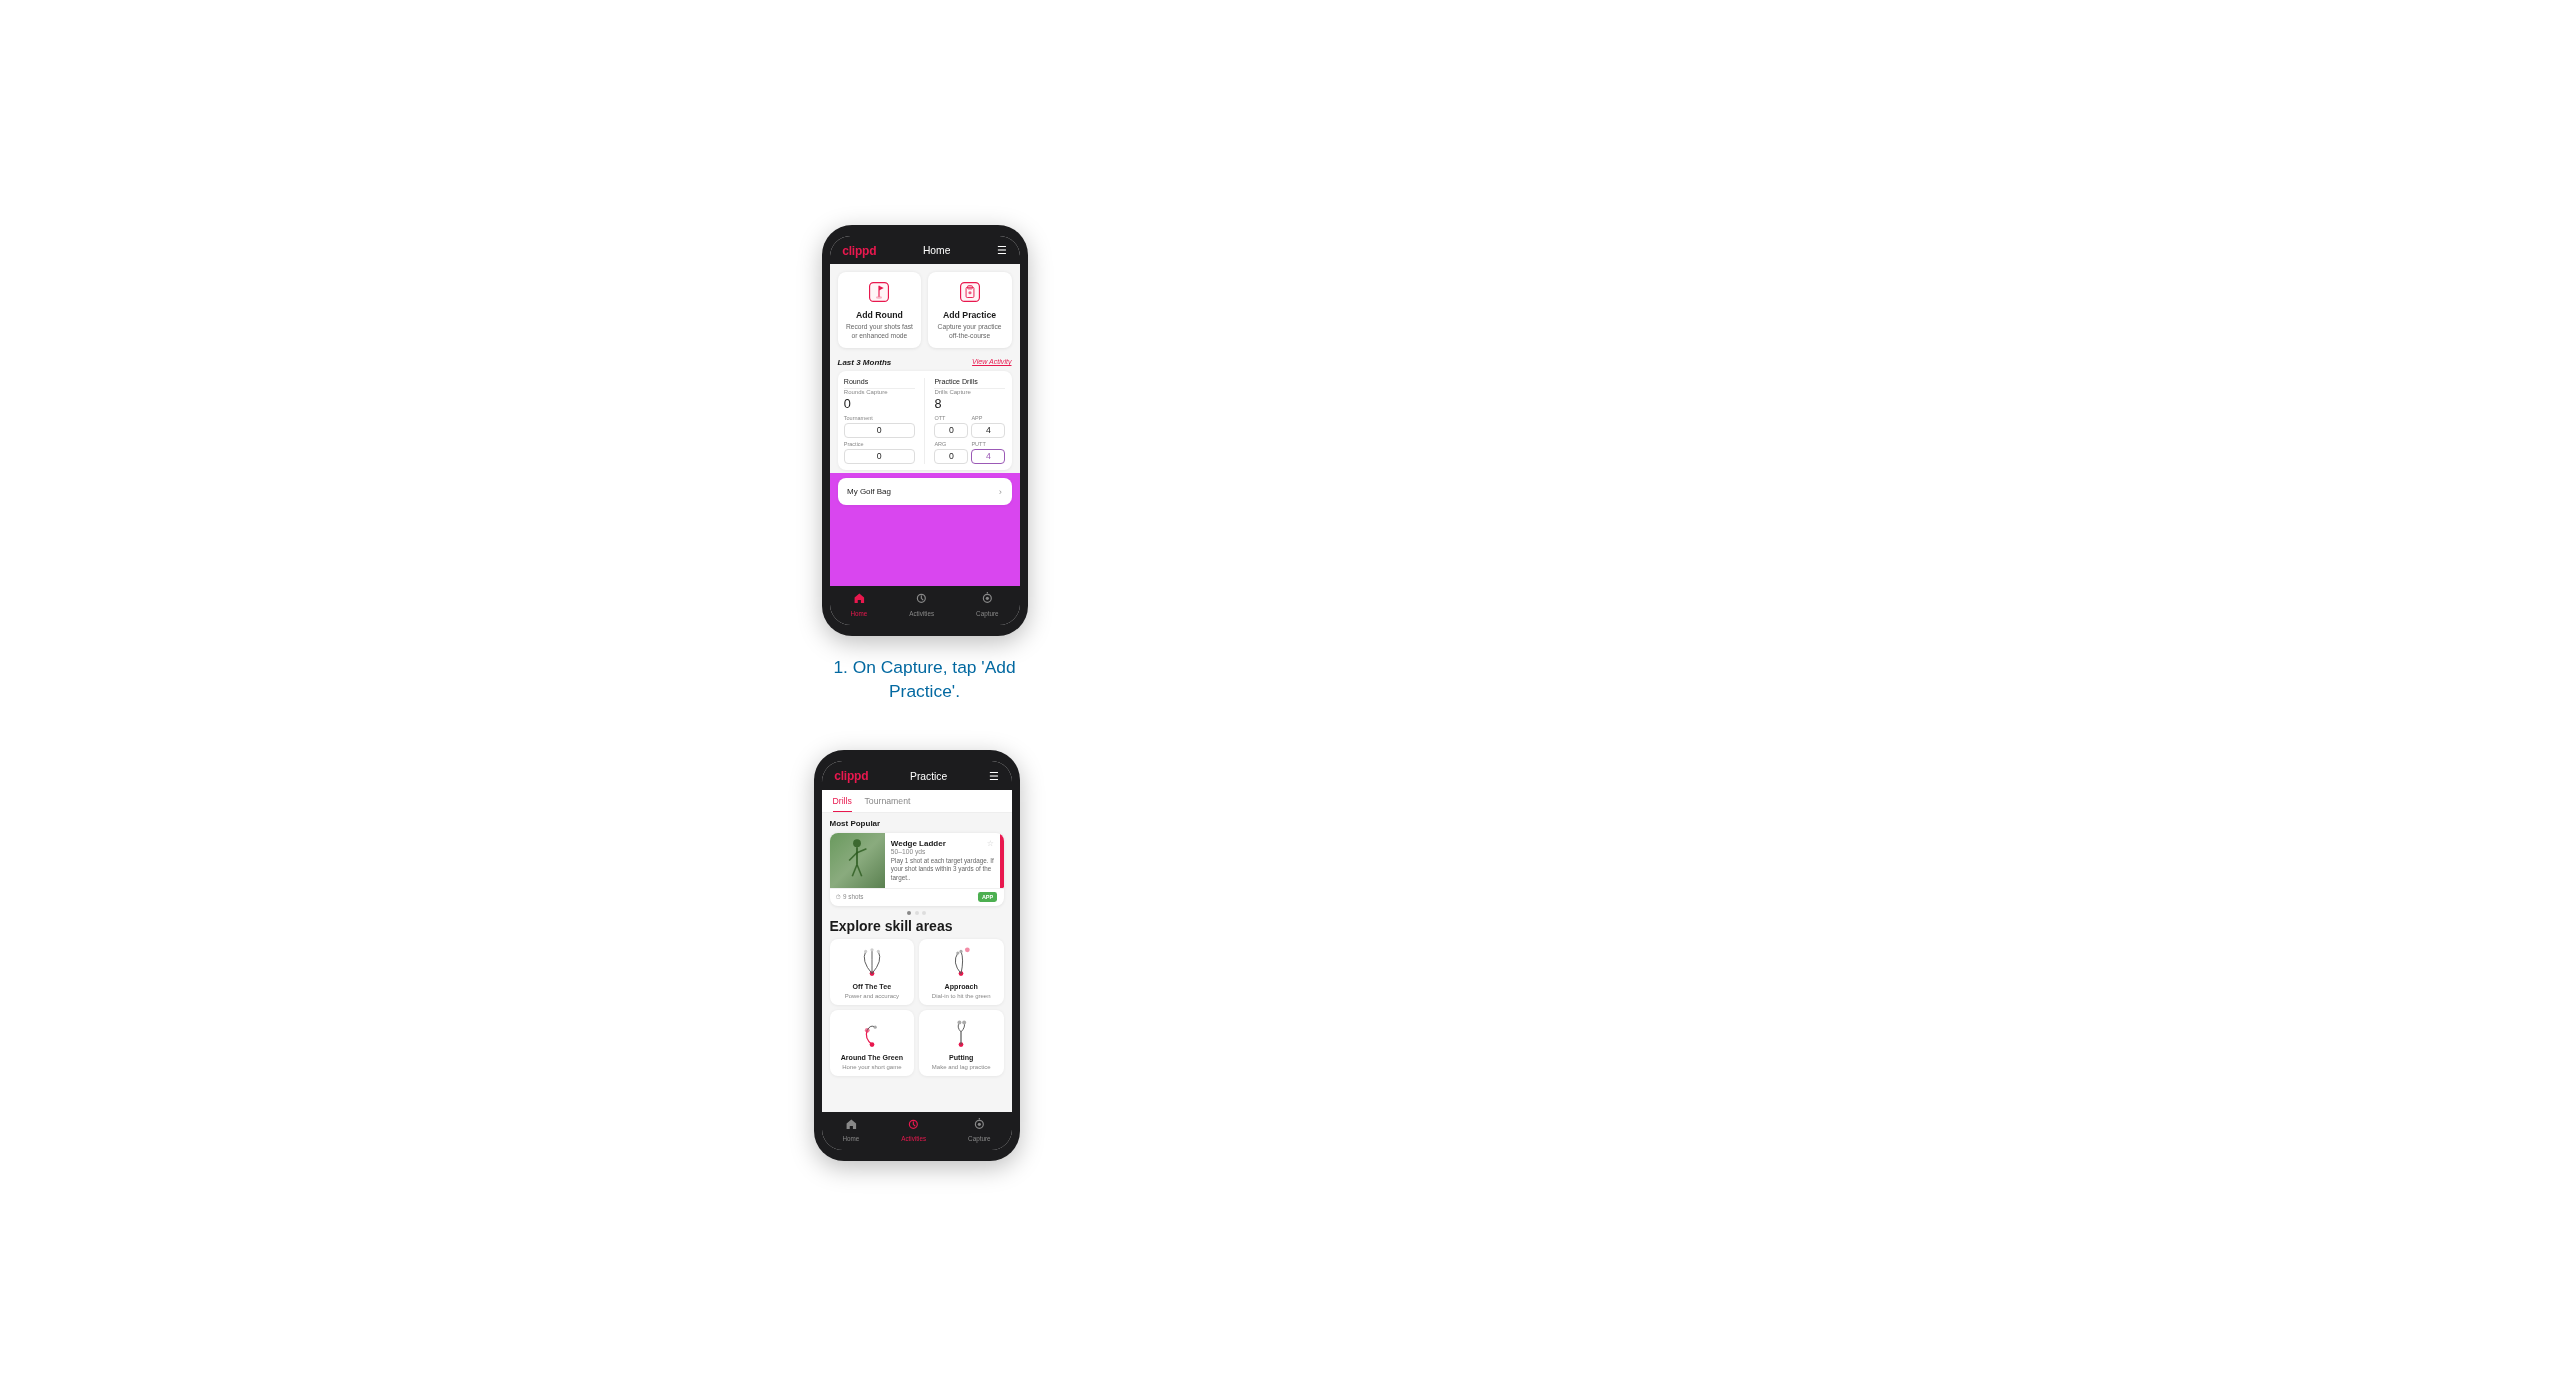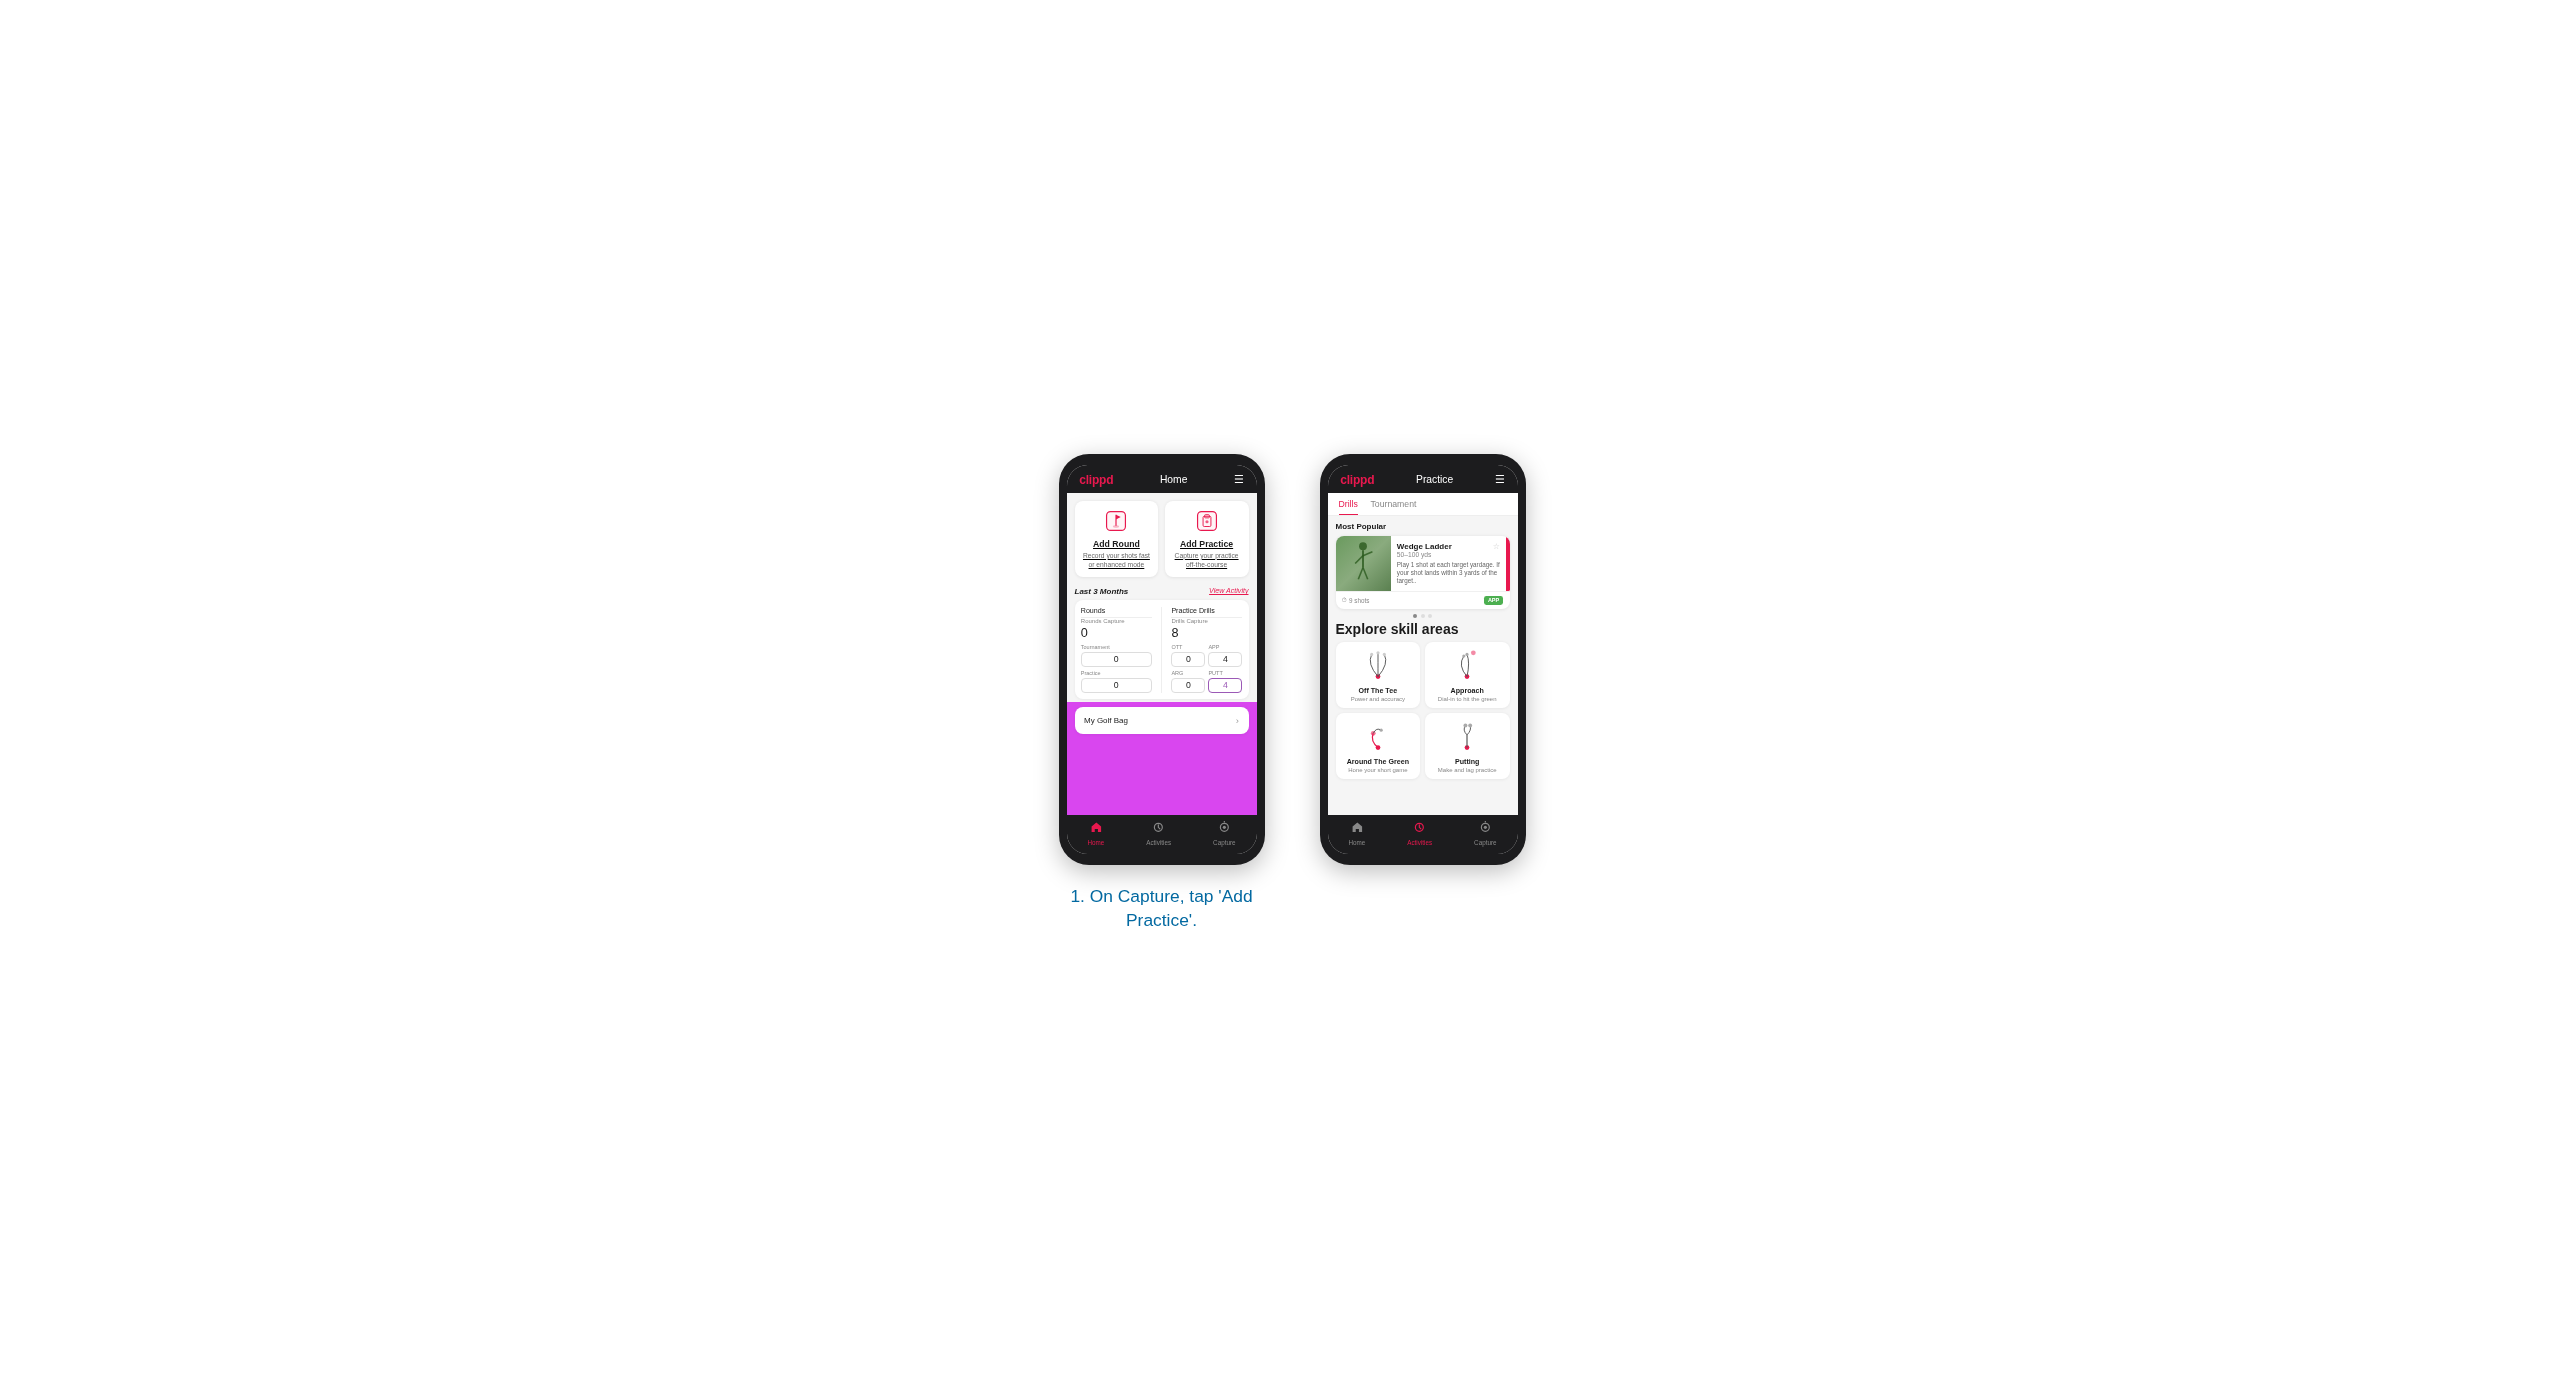--- a/index.html
+++ b/index.html
@@ -7,21 +7,21 @@
       background: #ffffff;
       font-family: -apple-system, BlinkMacSystemFont, 'Segoe UI', Helvetica, Arial, sans-serif;
       display: flex;
       justify-content: center;
       align-items: center;
       min-height: 100vh;
       padding: 32px 16px;
     }
     .page-container {
       display: flex;
-      flex-direction: row;
+      flex-direction: column;
       align-items: flex-start;
       justify-content: center;
       gap: 47px;
       max-width: 949px;
       width: 100%;
     }
     .phone-section {
       display: flex;
       flex-direction: column;
       align-items: center;
@@ -99,21 +99,20 @@
     }
     .home-card {
       flex: 1;
       background: #ffffff;
       border-radius: 8px;
       padding: 8px 6.3px;
       display: flex;
       flex-direction: column;
       align-items: center;
       box-shadow: 0 0.8px 3.2px rgba(0,0,0,0.08);
-      text-decoration: underline;
     }
     .home-card-icon {
       width: 25px;
       height: 25px;
       margin-bottom: 4.7px;
       display: flex;
       align-items: center;
       justify-content: center;
     }
     .home-card-title {

